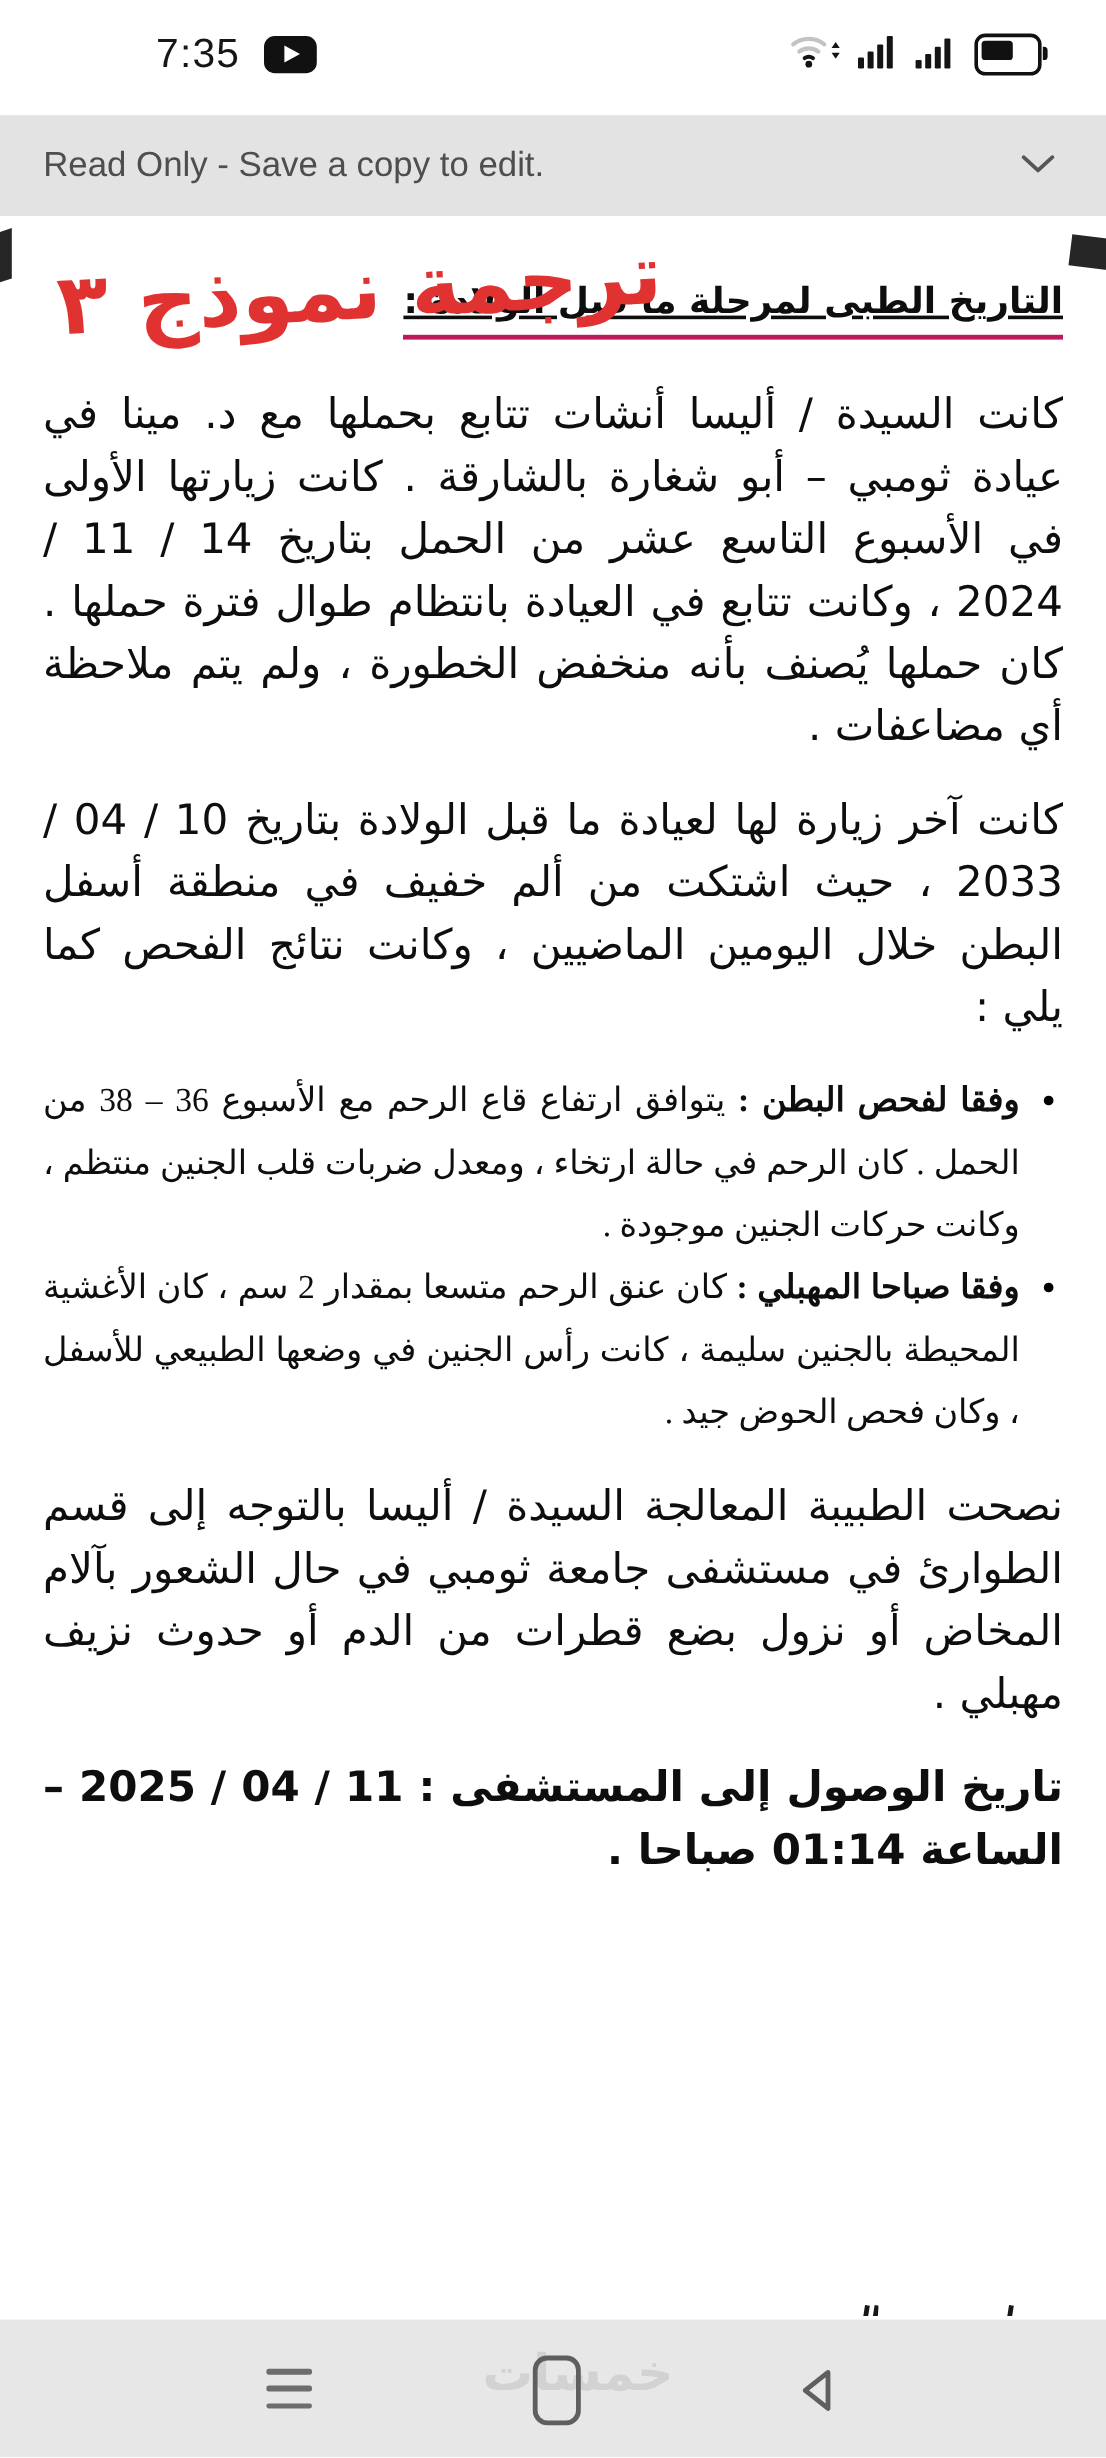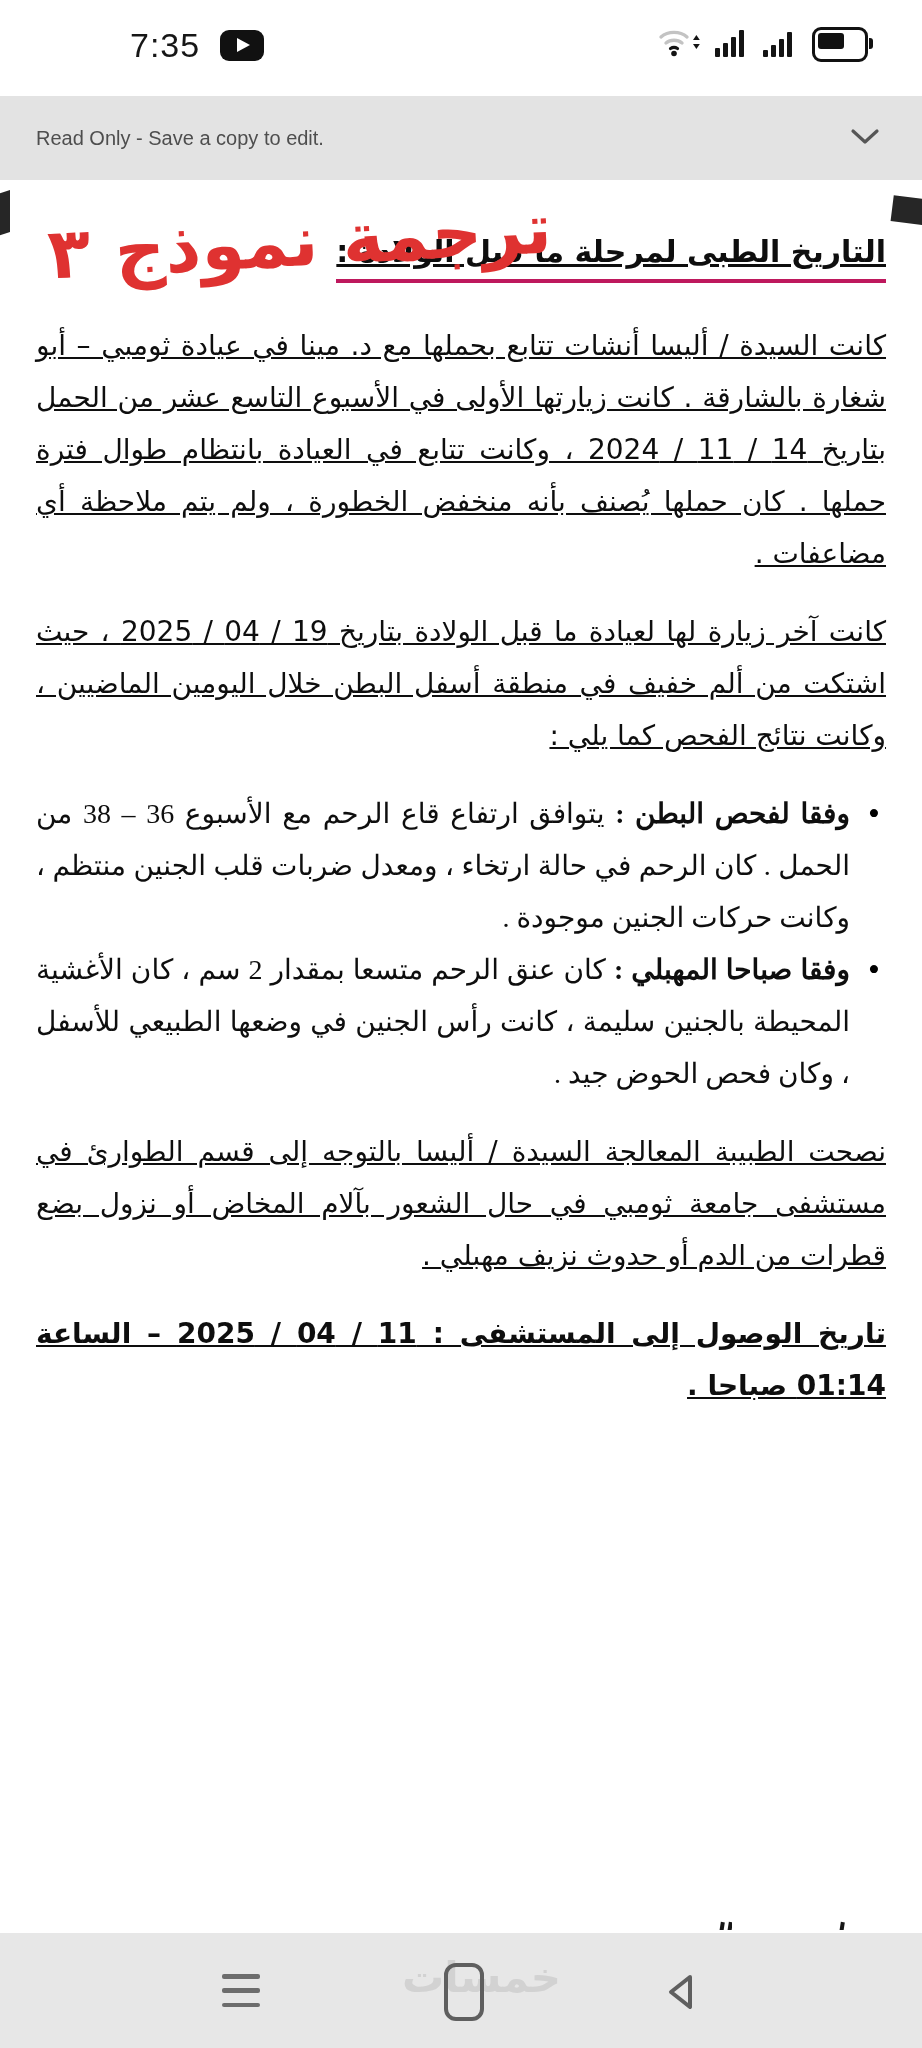--- a/index.html
+++ b/index.html
@@ -14,30 +14,30 @@
   .yt-icon::after{content:"";position:absolute;left:17px;top:8px;border-left:13px solid #fff;
     border-top:7.5px solid transparent;border-bottom:7.5px solid transparent;}
   .sb-right{position:absolute;right:54px;top:24px;display:flex;align-items:flex-end;gap:14px;}
   .battery{position:relative;width:50px;height:29px;border:3.5px solid #111;border-radius:9px;margin-left:2px;}
   .battery::before{content:"";position:absolute;left:3px;top:3px;width:26px;height:16px;background:#111;border-radius:3px;}
   .battery::after{content:"";position:absolute;right:-8px;top:8px;width:4.5px;height:11px;background:#111;border-radius:0 3px 3px 0;}
 
   
   .banner{position:absolute;top:96px;left:0;width:100%;height:84px;background:#e3e3e3;
     display:flex;align-items:center;}
-  .banner-text{margin-left:36px;font-size:20px;color:#4e4e4e;}
+  .banner-text{margin-left:36px;font-size:29px;color:#4e4e4e;}
   .banner-chevron{position:absolute;right:42px;top:32px;}
 
   
   .document{position:absolute;top:180px;left:0;width:922px;height:1753px;background:#fff;
     overflow:hidden;box-sizing:border-box;padding:0 36px;direction:rtl;
     font-family:"DejaVu Sans",sans-serif;color:#0e0e0e;}
   .doc-title{margin:44px 0 40px;font-size:30px;font-weight:bold;line-height:56px;}
   .doc-title span{border-bottom:4px solid #be185d;padding-bottom:10px;text-decoration:underline;}
-  .document p{margin:0 0 26px;font-size:28px;line-height:52px;text-align:justify;text-decoration:underline;}
+  .document p{margin:0 0 26px;font-size:35px;line-height:52px;text-align:justify;}
   .document ul{list-style:none;margin:0 0 26px;padding:0 6px 0 0;}
   .document li{position:relative;padding-right:30px;font-size:28px;line-height:52px;text-align:justify;font-family:Liberation Serif, serif;}
   .document li::before{content:"\2022";position:absolute;right:0;top:0;font-size:34px;color:#000;}
   .bold{font-weight:bold;}
   .watermark-red{position:absolute;top:22px;left:-12px;width:564px;z-index:3;
     font-size:70px;font-weight:bold;direction:rtl;white-space:nowrap;
     transform:rotate(-3deg);pointer-events:none;}
   .scan-corner-l{position:absolute;top:14px;left:-14px;width:24px;height:42px;background:#262626;transform:skewY(-18deg);}
   .scan-corner-r{position:absolute;top:18px;right:-16px;width:46px;height:26px;background:#262626;transform:rotate(7deg);}
 
@@ -111,21 +111,21 @@
     <div class="scan-corner-r"></div>
 
     <div class="watermark-red" style="color:#df3231;">ترجمة نموذج ٣</div>
 
     <div class="doc-title">
       <span>التاريخ الطبى لمرحلة ما قبل الولادة :</span>
     </div>
 
     <p>كانت السيدة / أليسا أنشات تتابع بحملها مع د. مينا في عيادة ثومبي – أبو شغارة بالشارقة . كانت زيارتها الأولى في الأسبوع التاسع عشر من الحمل بتاريخ 14 / 11 / 2024 ، وكانت تتابع في العيادة بانتظام طوال فترة حملها . كان حملها يُصنف بأنه منخفض الخطورة ، ولم يتم ملاحظة أي مضاعفات .</p>
 
-    <p>كانت آخر زيارة لها لعيادة ما قبل الولادة بتاريخ 19 / 04 / 2025 ، حيث اشتكت من ألم خفيف في منطقة أسفل البطن خلال اليومين الماضيين ، وكانت نتائج الفحص كما يلي :</p>
+    <p>كانت آخر زيارة لها لعيادة ما قبل الولادة بتاريخ 10 / 04 / 2033 ، حيث اشتكت من ألم خفيف في منطقة أسفل البطن خلال اليومين الماضيين ، وكانت نتائج الفحص كما يلي :</p>
 
     <ul>
       <li><span class="bold">وفقا لفحص البطن :</span><span> يتوافق ارتفاع قاع الرحم مع الأسبوع 36 – 38 من الحمل . كان الرحم في حالة ارتخاء ، ومعدل ضربات قلب الجنين منتظم ، وكانت حركات الجنين موجودة .</span></li>
       <li><span class="bold">وفقا صباحا المهبلي :</span><span> كان عنق الرحم متسعا بمقدار 2 سم ، كان الأغشية المحيطة بالجنين سليمة ، كانت رأس الجنين في وضعها الطبيعي للأسفل ، وكان فحص الحوض جيد .</span></li>
     </ul>
 
     <p>نصحت الطبيبة المعالجة السيدة / أليسا بالتوجه إلى قسم الطوارئ في مستشفى جامعة ثومبي في حال الشعور بآلام المخاض أو نزول بضع قطرات من الدم أو حدوث نزيف مهبلي .</p>
 
     <p class="bold">تاريخ الوصول إلى المستشفى : 11 / 04 / 2025 – الساعة 01:14 صباحا .</p>
 

